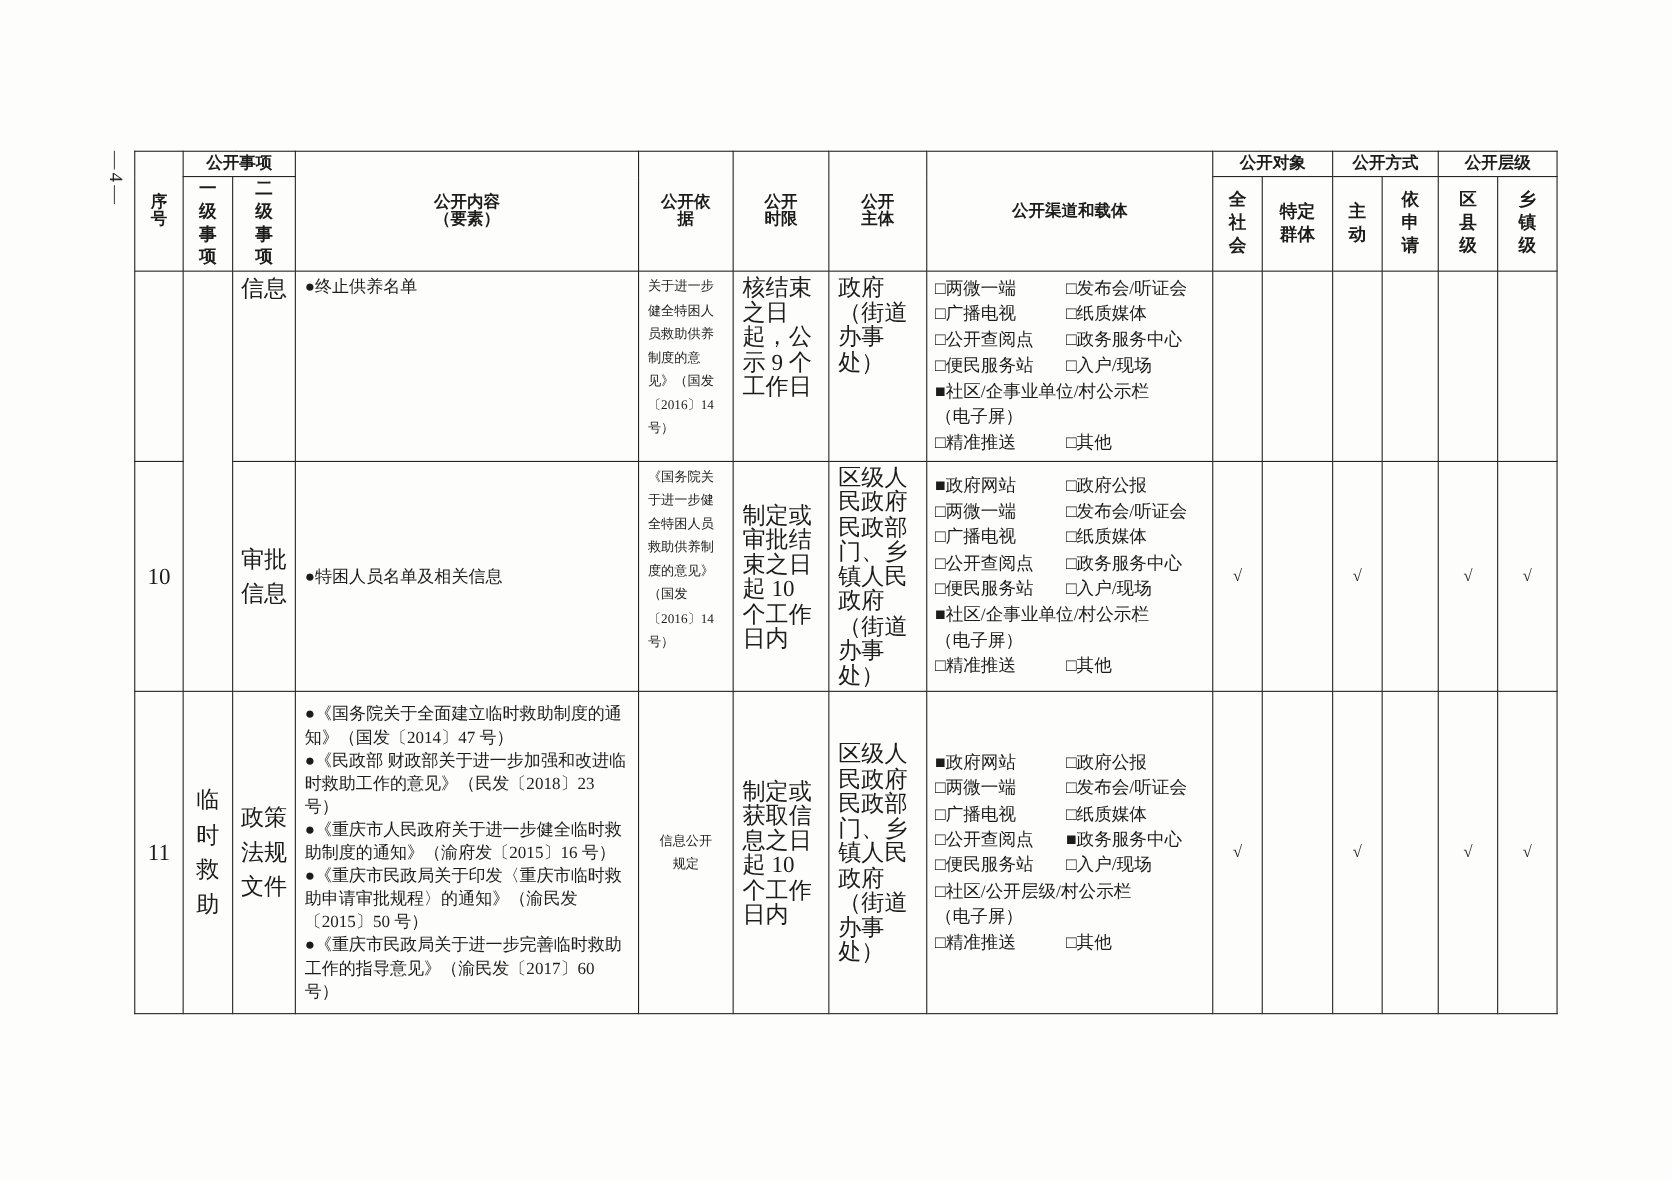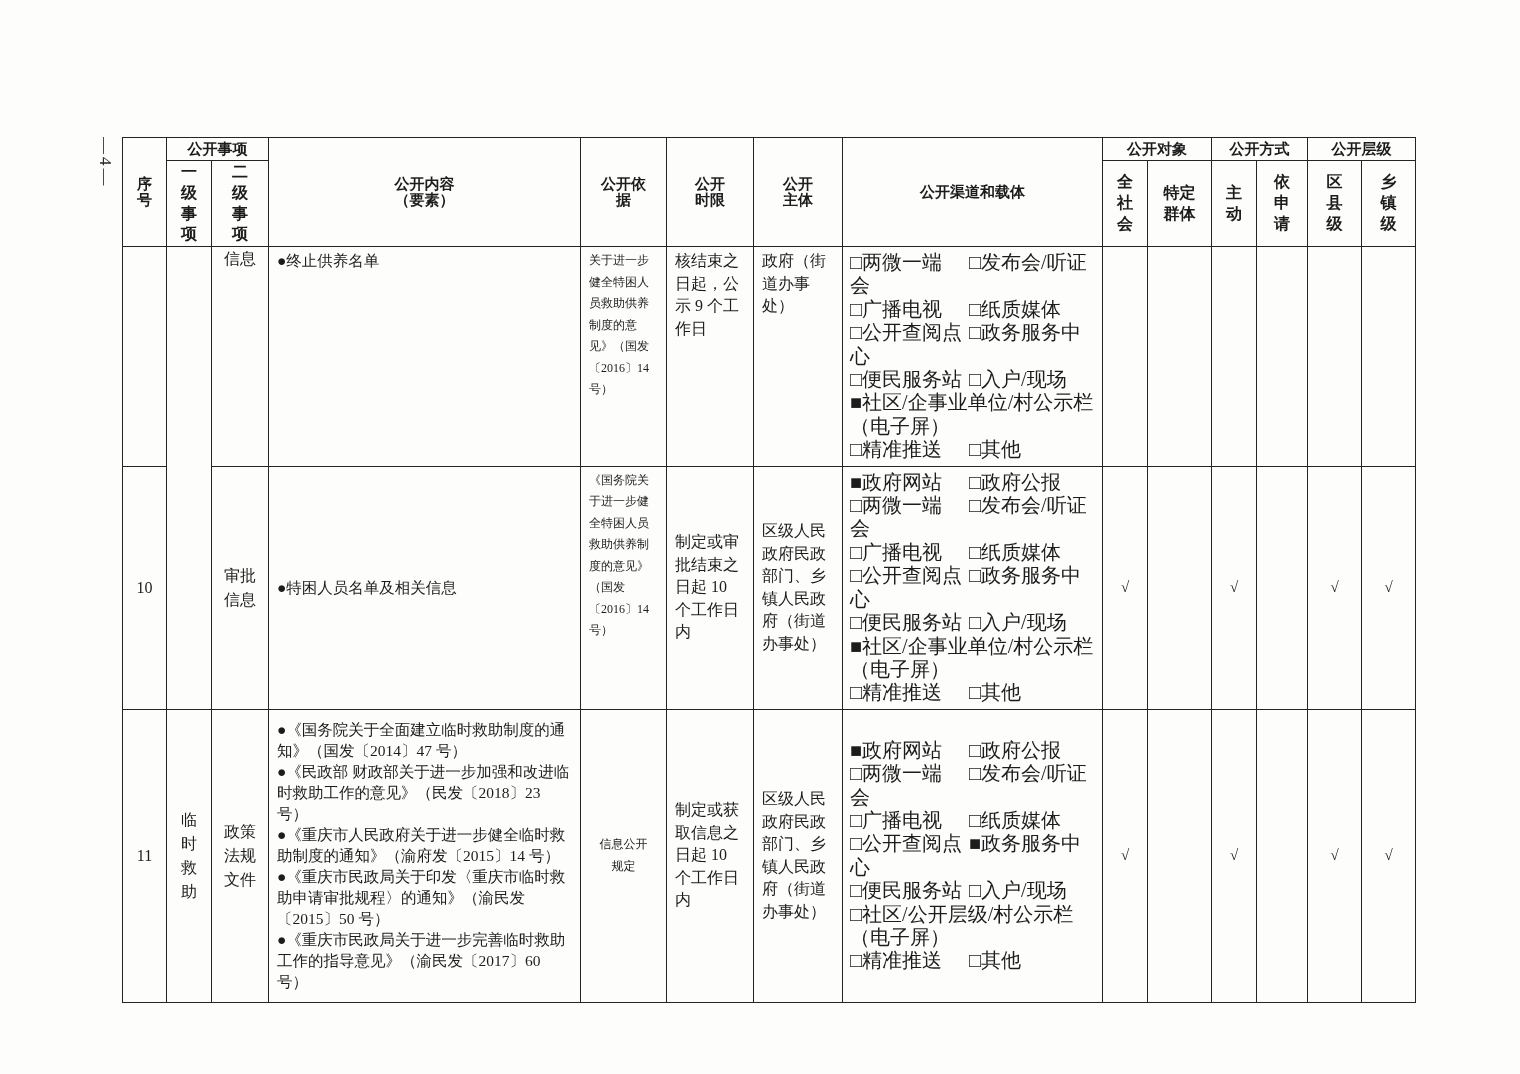--- a/index.html
+++ b/index.html
@@ -22,31 +22,31 @@
   thead th {
     font-weight:bold; white-space:pre-line; text-align:center;
     vertical-align:middle; font-size:16px; line-height:1.3; padding:0 14px;
   }
   tr.h1 { height:23px; }
   tr.h1 th { font-size:15px; line-height:1.1; }
   tr.h2 { height:86px; }
   tr.ra  { height:169px; }
   tr.r10 { height:193px; }
   tr.r11 { height:293px; }
-  td { font-size:16px; vertical-align:middle; }
+  td { font-size:21px; vertical-align:middle; }
   td.top { vertical-align:top; }
   td.seq { text-align:center; }
   td.lvl { text-align:center; white-space:pre-line; line-height:1.5; }
   td.txt { padding:3px 8px; text-align:left; }
   td.content { font-size:15.5px; line-height:21px; }
   td.content .bullet { text-align:left; }
   td.basis { font-size:12px; line-height:21.5px; }
   td.basis.ctr { text-align:center; white-space:pre-line; }
   td.timelim, td.subj { line-height:22.5px; }
-  td.chan { padding:4px 7px; font-size:20px; line-height:23.4px; text-align:left; }
+  td.chan { padding:4px 7px; font-size:16px; line-height:23.4px; text-align:left; }
   td.chan .l { display:inline-block; width:119px; }
   td.chk { text-align:center; font-size:15px; }
 </style>
 </head>
 <body>
 
 <div class="pageno">—4—</div>
 
 <table class="grid">
   <colgroup>
@@ -167,21 +167,21 @@
       <td class="lvl">临
 时
 救
 助</td>
       <td class="lvl">政策
 法规
 文件</td>
       <td class="txt content">
         <div class="bullet">●《国务院关于全面建立临时救助制度的通知》（国发〔2014〕47 号）</div>
         <div class="bullet">●《民政部 财政部关于进一步加强和改进临时救助工作的意见》（民发〔2018〕23 号）</div>
-        <div class="bullet">●《重庆市人民政府关于进一步健全临时救助制度的通知》（渝府发〔2015〕14 号）</div>
+        <div class="bullet">●《重庆市人民政府关于进一步健全临时救助制度的通知》（渝府发〔2015〕16 号）</div>
         <div class="bullet">●《重庆市民政局关于印发〈重庆市临时救助申请审批规程〉的通知》（渝民发〔2015〕50 号）</div>
         <div class="bullet">●《重庆市民政局关于进一步完善临时救助工作的指导意见》（渝民发〔2017〕60 号）</div>
       </td>
       <td class="basis ctr">信息公开
 规定</td>
       <td class="txt timelim">制定或获取信息之日起 10 个工作日内</td>
       <td class="txt subj">区级人民政府民政部门、乡镇人民政府（街道办事处）</td>
       <td class="chan">
         <div class="ln"><span class="l">■政府网站</span><span>□政府公报</span></div>
         <div class="ln"><span class="l">□两微一端</span><span>□发布会/听证会</span></div>

